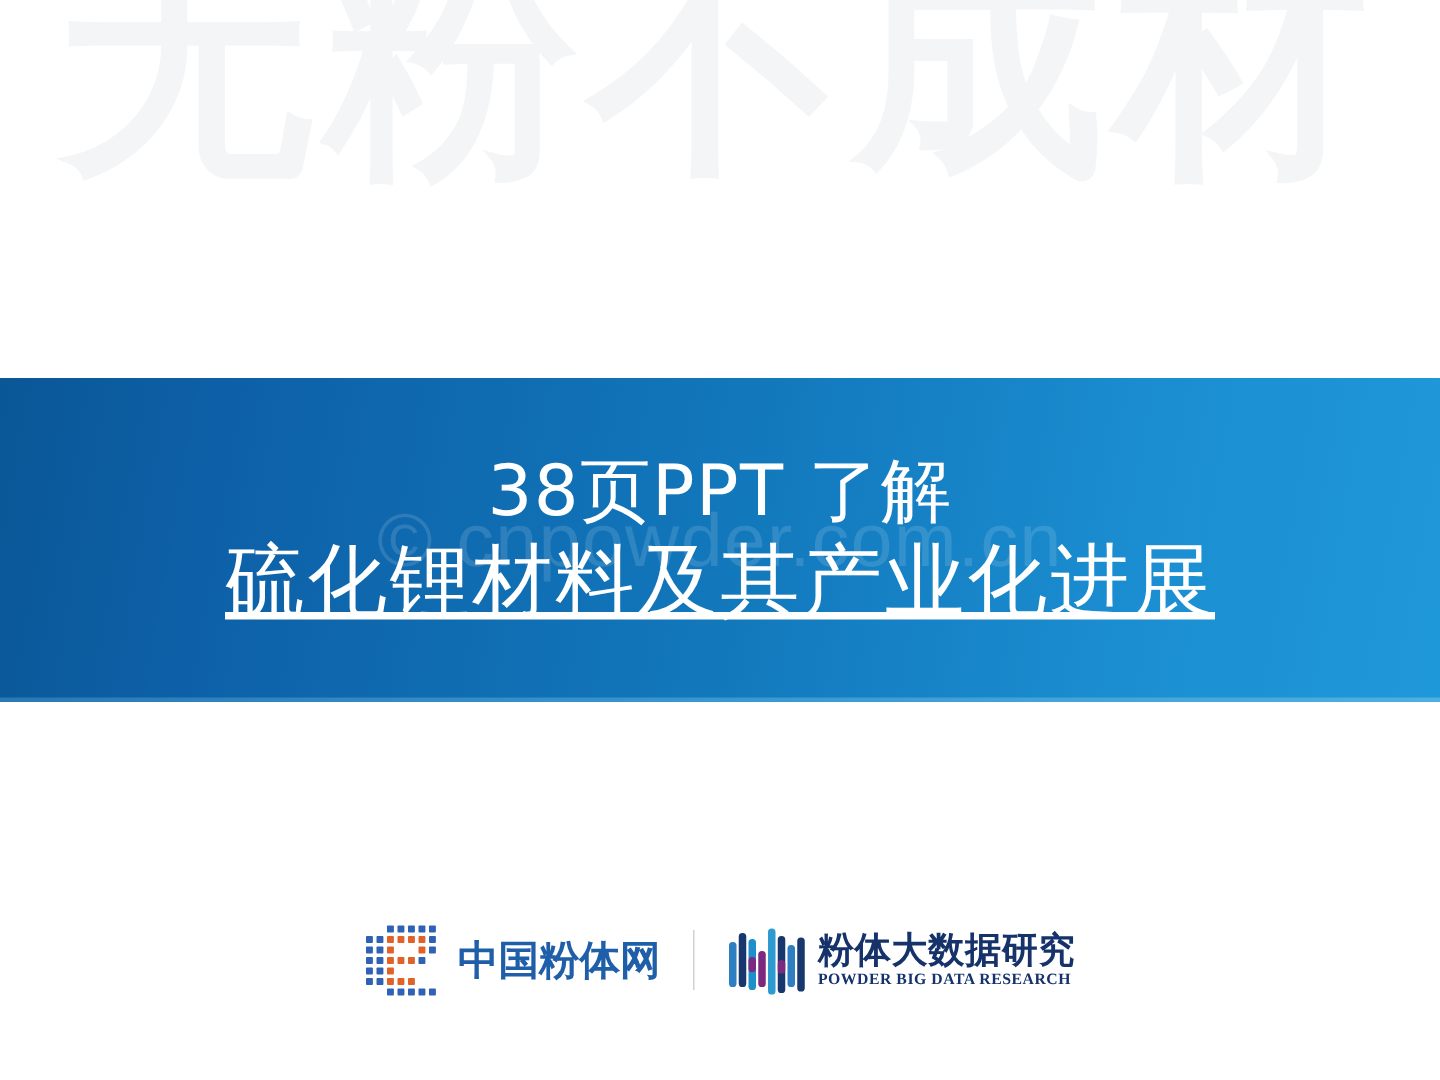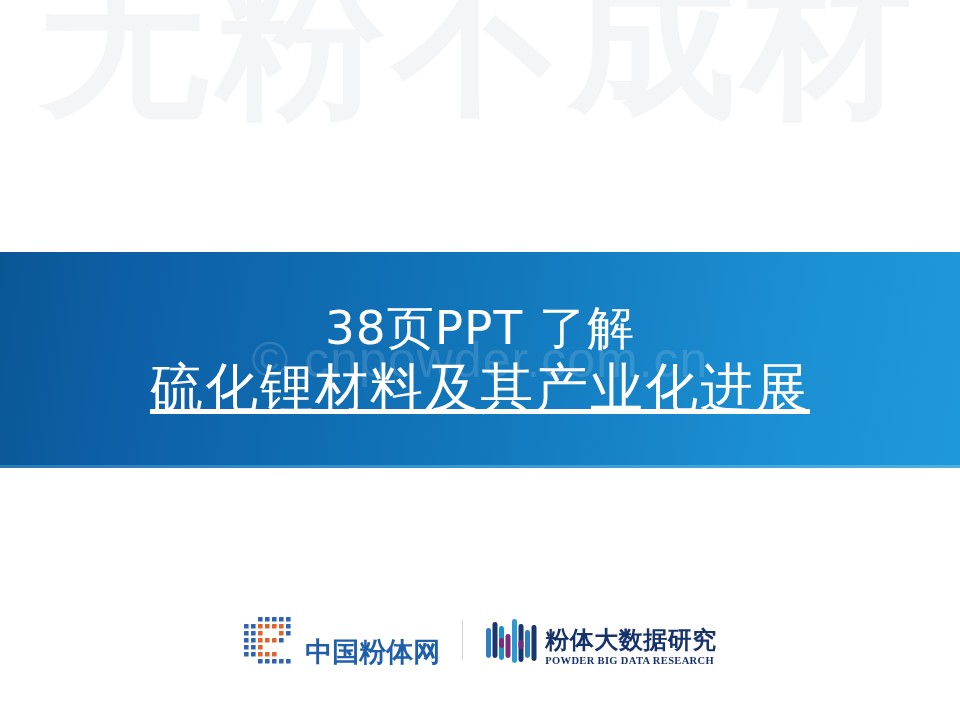--- a/index.html
+++ b/index.html
@@ -119,21 +119,21 @@
     top: 604px;
     width: 960px;
     height: 72px;
     display: flex;
     align-items: center;
     justify-content: center;
     gap: 0;
   }
   .logo-block {
     display: flex;
-    align-items: flex-end;
+    align-items: center;
     gap: 8px;
   }
   .logo-divider {
     width: 1px;
     height: 40px;
     background: #cfd2d6;
     margin: 0 22px;
   }
 
   

